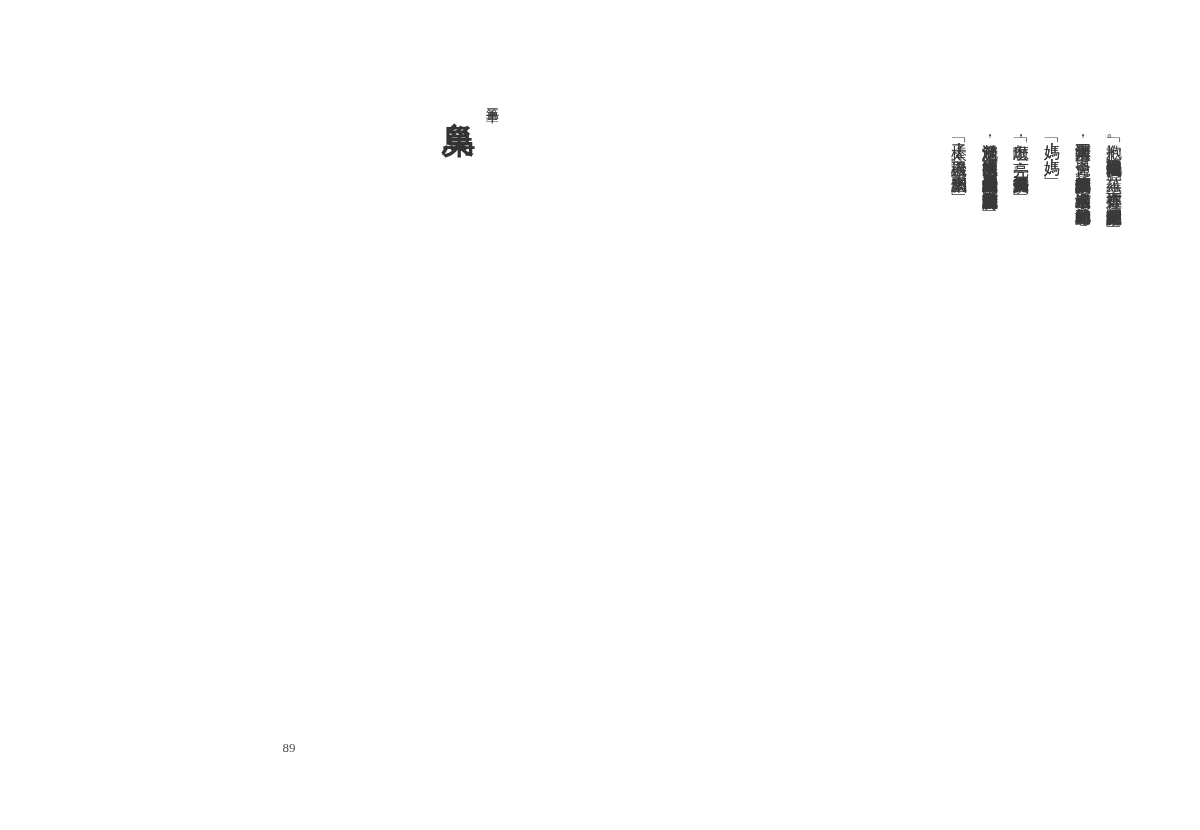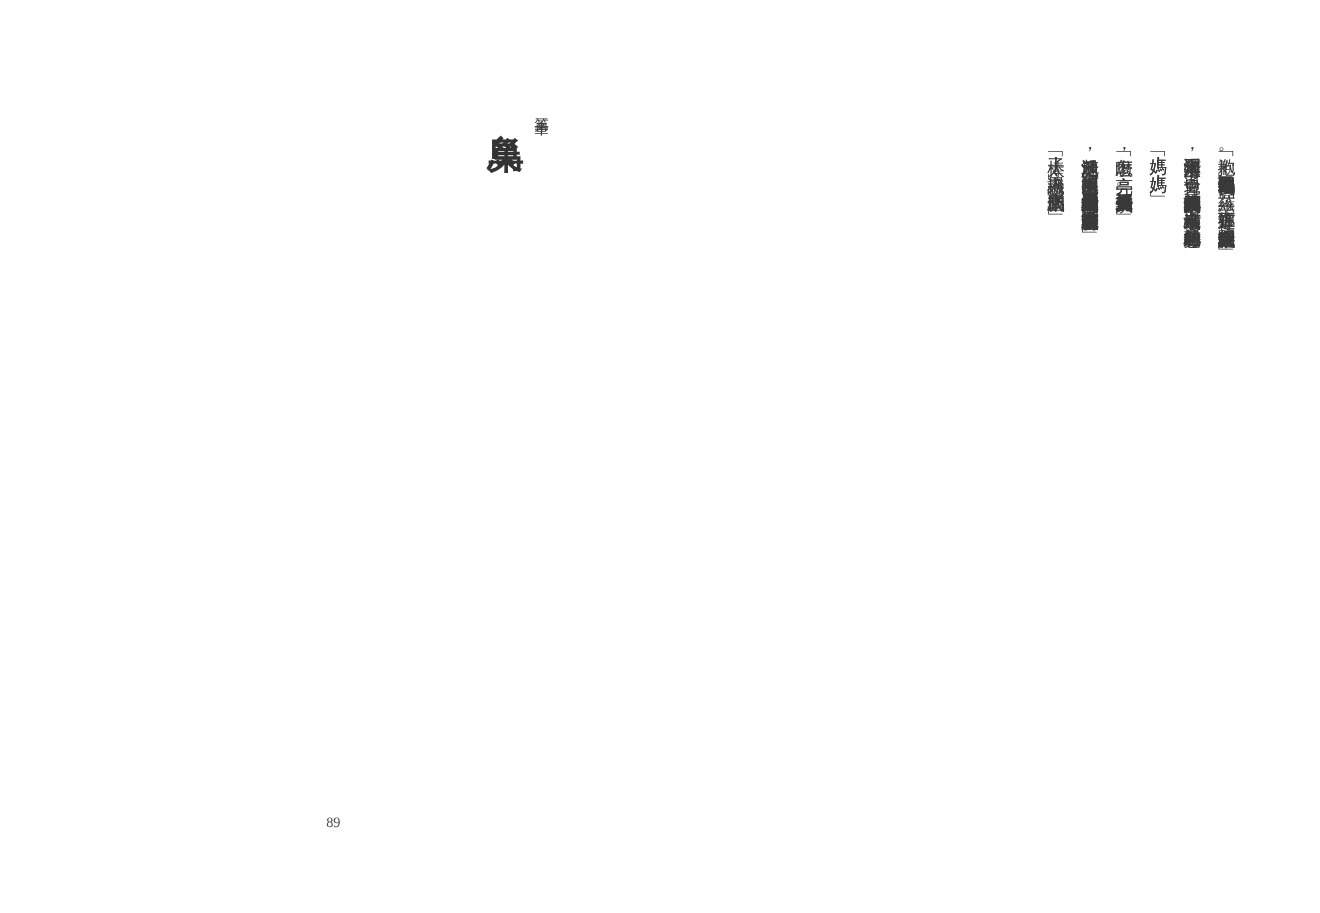--- a/index.html
+++ b/index.html
@@ -64,21 +64,21 @@
     color: #333333;
   }
   .folio {
     position: absolute;
     top: 740px;
     width: 30px;
     text-align: center;
     font-size: 13px;
     color: #4d4d4d;
   }
-  .folio-left  { left: 288px; }
+  .folio-left  { left: 274px; }
 </style>
 </head>
 <body>
 
 <div class="spread">
 
   <section class="page page-left">
     <div class="chapter-number">第三十章</div>
     <div class="chapter-title">鳥巢</div>
 

